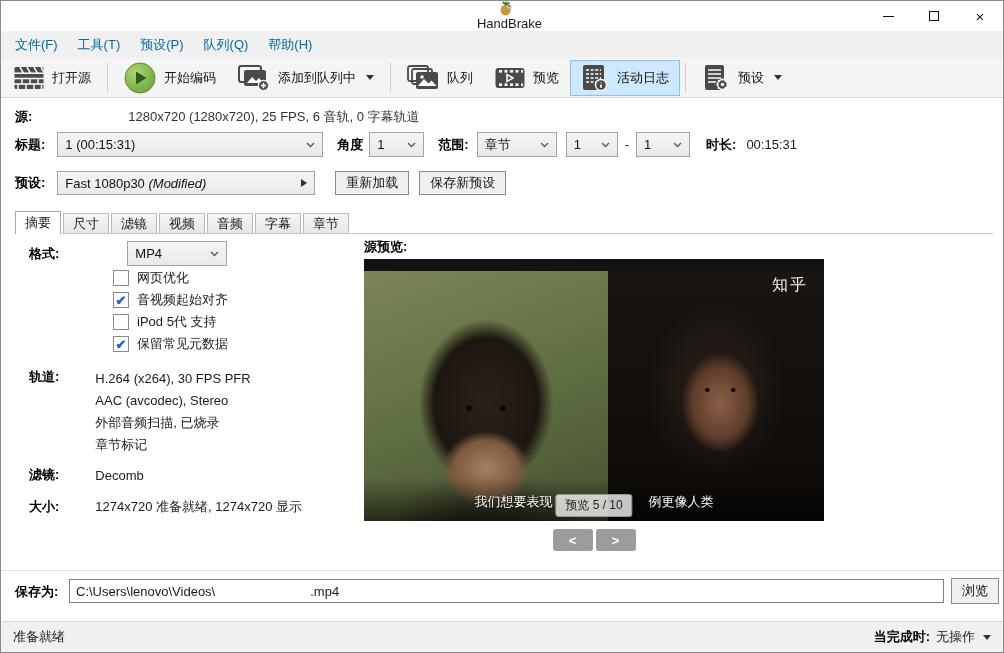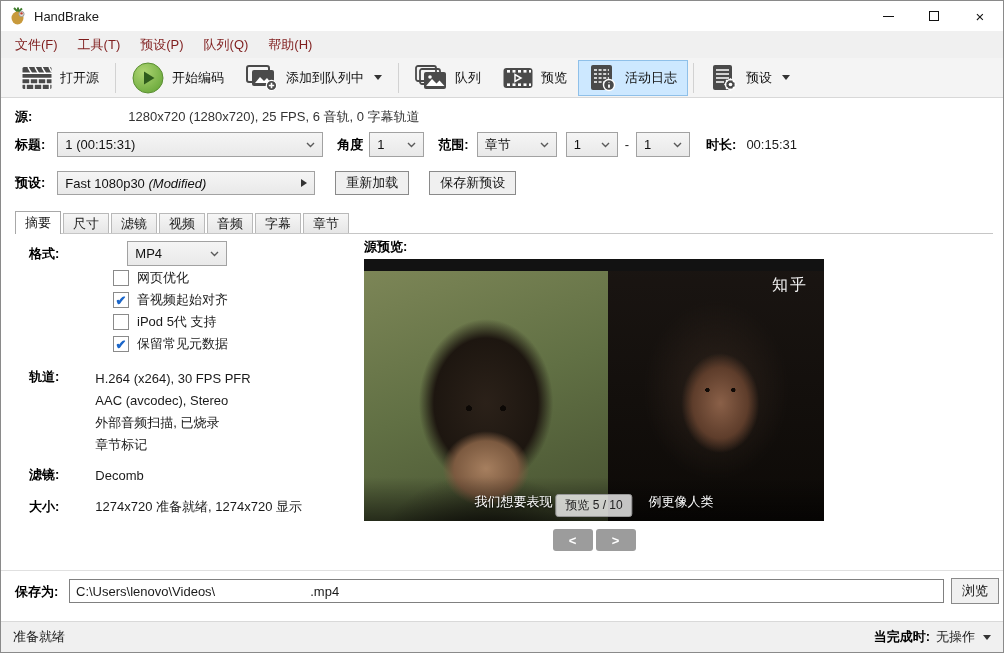--- a/index.html
+++ b/index.html
@@ -4,34 +4,34 @@
 <style>
   * { margin:0; padding:0; box-sizing:border-box; }
   html,body { background:#cfcfcf; }
   .window {
     position:relative; width:1004px; height:653px; background:#fff;
     border:1px solid #8a8a8a; overflow:hidden;
     font-family:"Liberation Sans", sans-serif; font-size:13px; color:#1a1a1a;
   }
   
   .titlebar { position:absolute; top:0; left:0; right:0; height:30px; background:#fff;
-    display:flex; align-items:center; padding-left:8px; }
+    display:flex; align-items:center; padding-left:8px;flex-direction:column; }
   .titlebar .app-title { margin-left:7px; font-size:13px; }
   .win-controls { position:absolute; right:0; top:0; height:30px; display:flex; }
   .wc { width:46px; height:30px; display:flex; align-items:center; justify-content:center; cursor:default; }
   .min-glyph { width:11px; height:1px; background:#111; display:block; }
   .max-glyph { width:10px; height:10px; border:1px solid #111; display:block; }
   .close-glyph { font-size:15px; color:#111; line-height:1; }
   
   .menubar { position:absolute; top:30px; left:0; right:0; height:27px; background:#f0f0f0;
     display:flex; align-items:center; padding-left:4px; }
-  .menu-item { padding:4px 10px; font-size:13px; color:#7f1d1d; }
+  .menu-item { padding:4px 10px; font-size:13px; color:#0369a1; }
   
   .toolbar { position:absolute; top:57px; left:0; right:0; height:40px; background:#f4f4f4;
-    border-bottom:1px solid #d8d8d8; display:flex; align-items:center; padding-left:10px; }
+    border-bottom:1px solid #d8d8d8; display:flex; align-items:center; padding-left:2px; }
   .tbtn { display:flex; align-items:center; gap:8px; padding:4px 10px; height:36px; border:1px solid transparent; }
   .tbtn .tlabel { font-size:13px; color:#111; }
   .tbtn.active { background:#cde8ff; border:1px solid #8fc0e9; }
   .tsep { width:1px; height:30px; background:#d2d2d2; margin:0 5px; }
   .dd-tri { width:0; height:0; border-left:4px solid transparent; border-right:4px solid transparent;
     border-top:5px solid #333; margin-left:2px; }
   
   .flabel { font-weight:bold; color:#000; }
   .row { position:absolute; display:flex; align-items:center; }
   .combo { display:inline-flex; align-items:center; justify-content:space-between;
@@ -264,21 +264,21 @@
     <span style="margin-left:10px;">00:15:31</span>
   </div>
 
   <div class="row" style="top:170px; left:14px; height:24px;">
     <span class="flabel">预设:</span>
     <span class="combo" style="margin-left:12px; width:258px; height:24px;">
       <span class="cval"><span>Fast 1080p30</span>&nbsp;<i>(Modified)</i></span>
       <span class="tri-right"></span>
     </span>
     <button class="btn" style="margin-left:20px;">重新加载</button>
-    <button class="btn" style="margin-left:20px;">保存新预设</button>
+    <button class="btn" style="margin-left:10px;">保存新预设</button>
   </div>
 
   <div class="tabstrip">
     <span class="tab active">摘要</span>
     <span class="tab">尺寸</span>
     <span class="tab">滤镜</span>
     <span class="tab">视频</span>
     <span class="tab">音频</span>
     <span class="tab">字幕</span>
     <span class="tab">章节</span>

